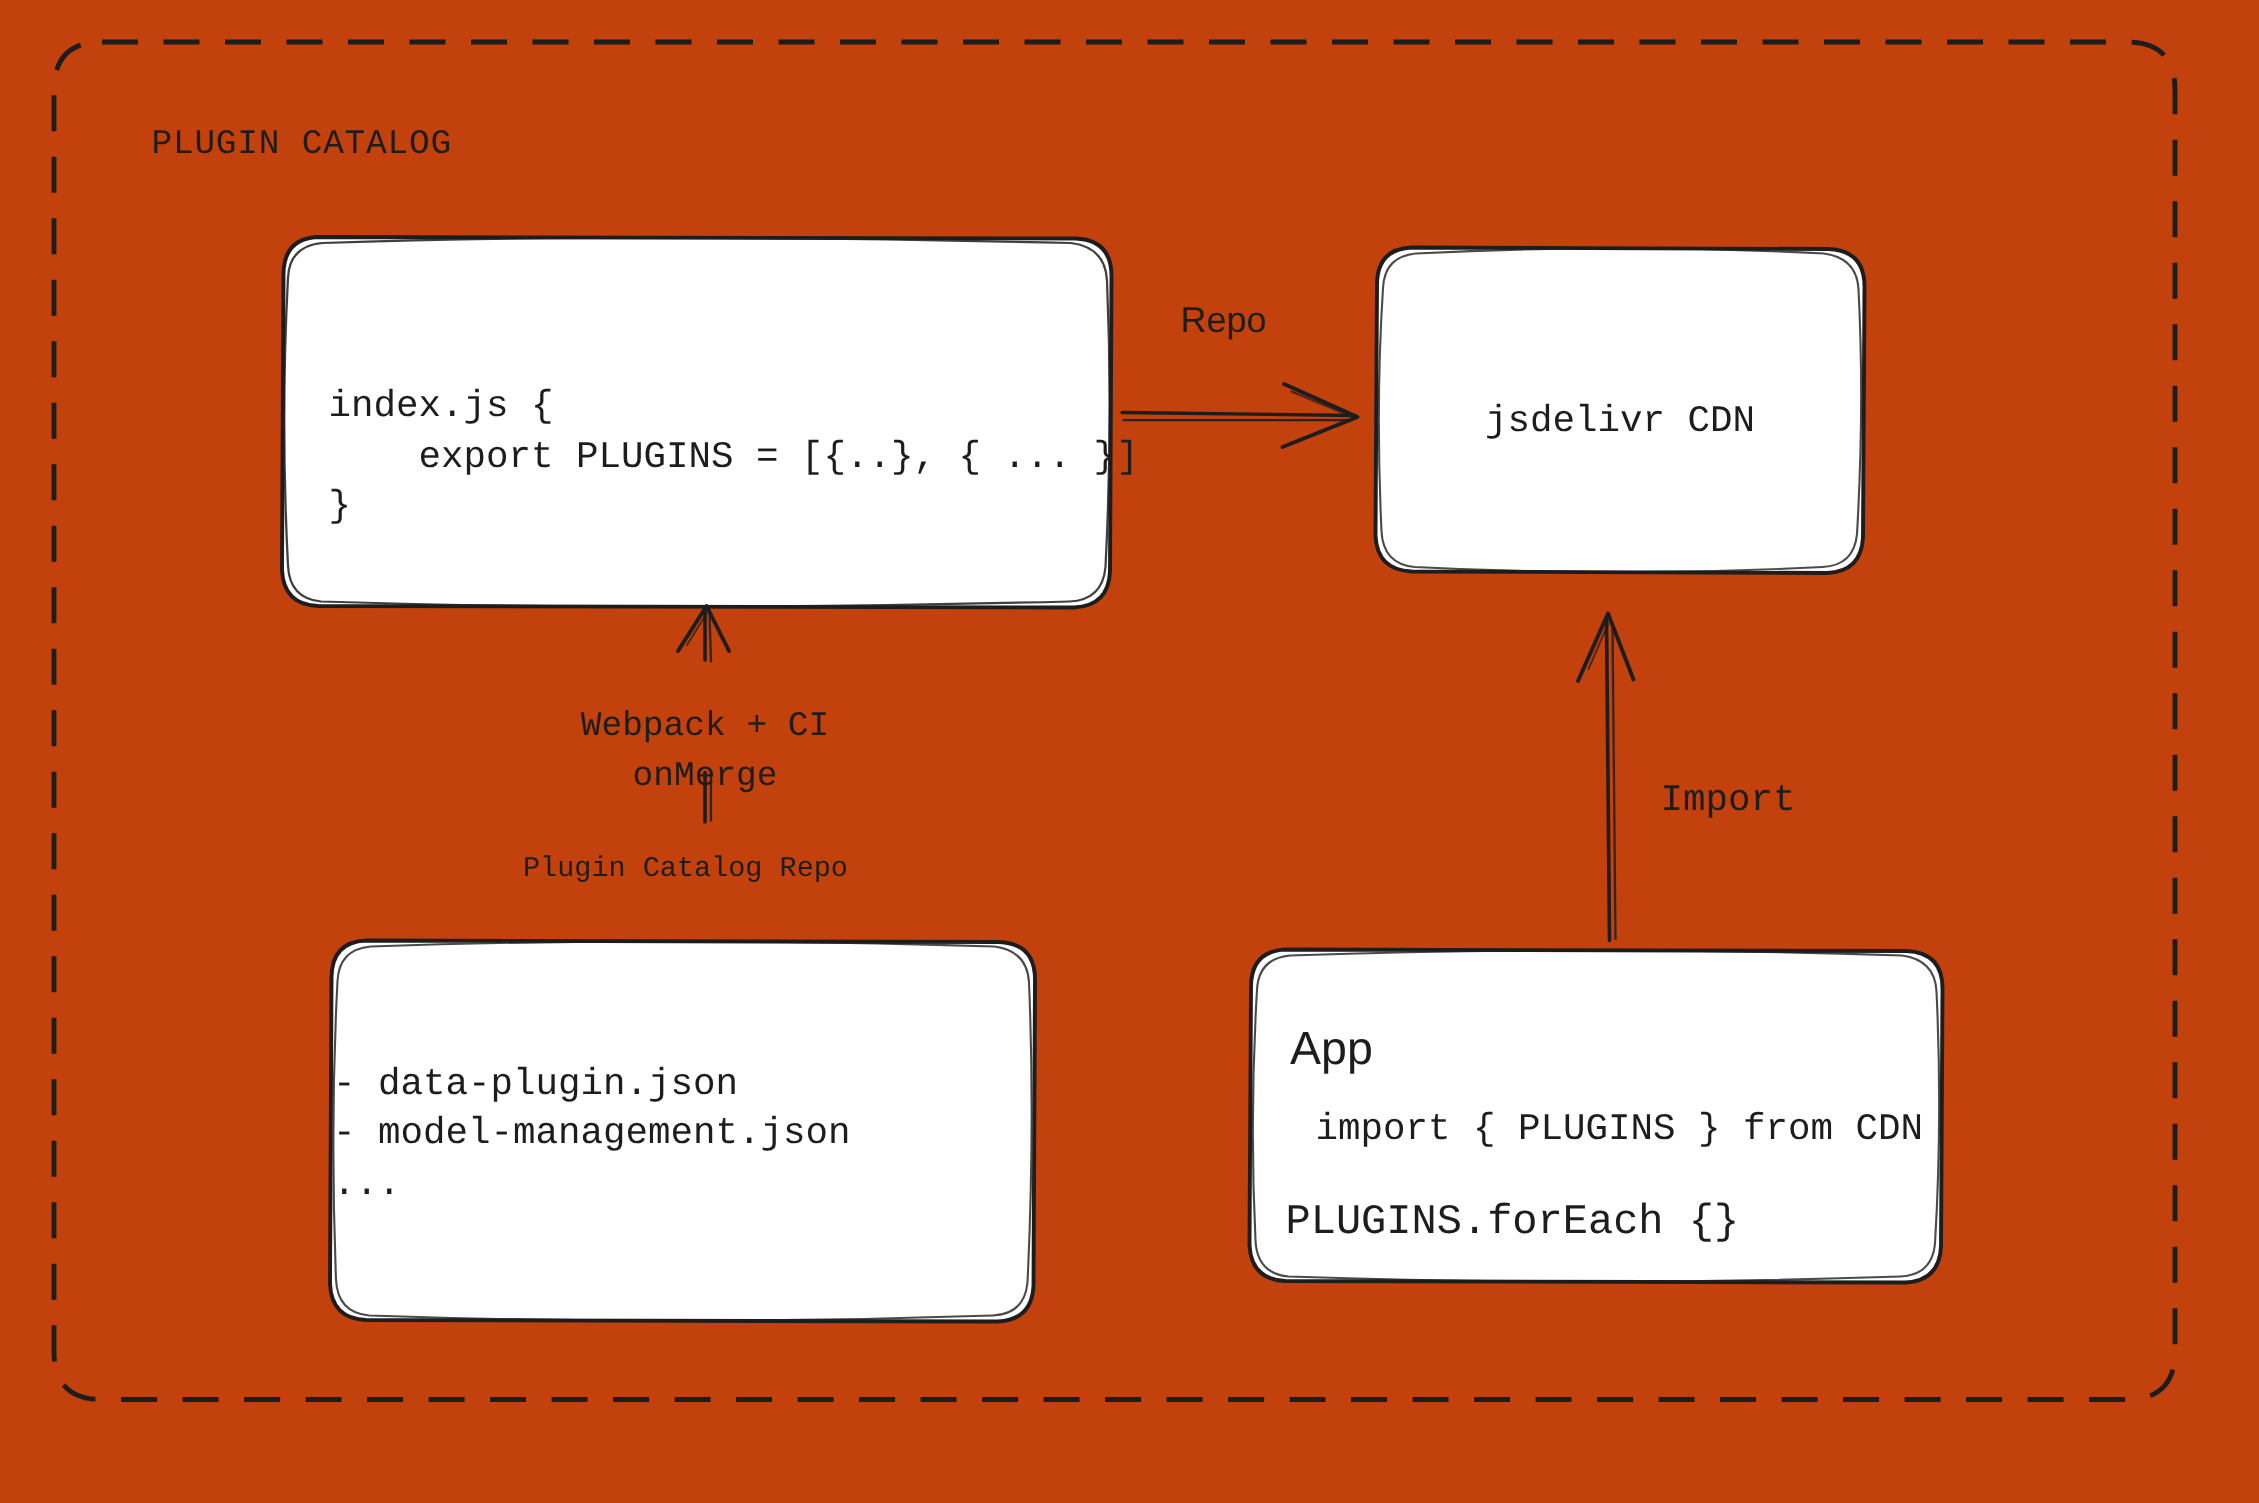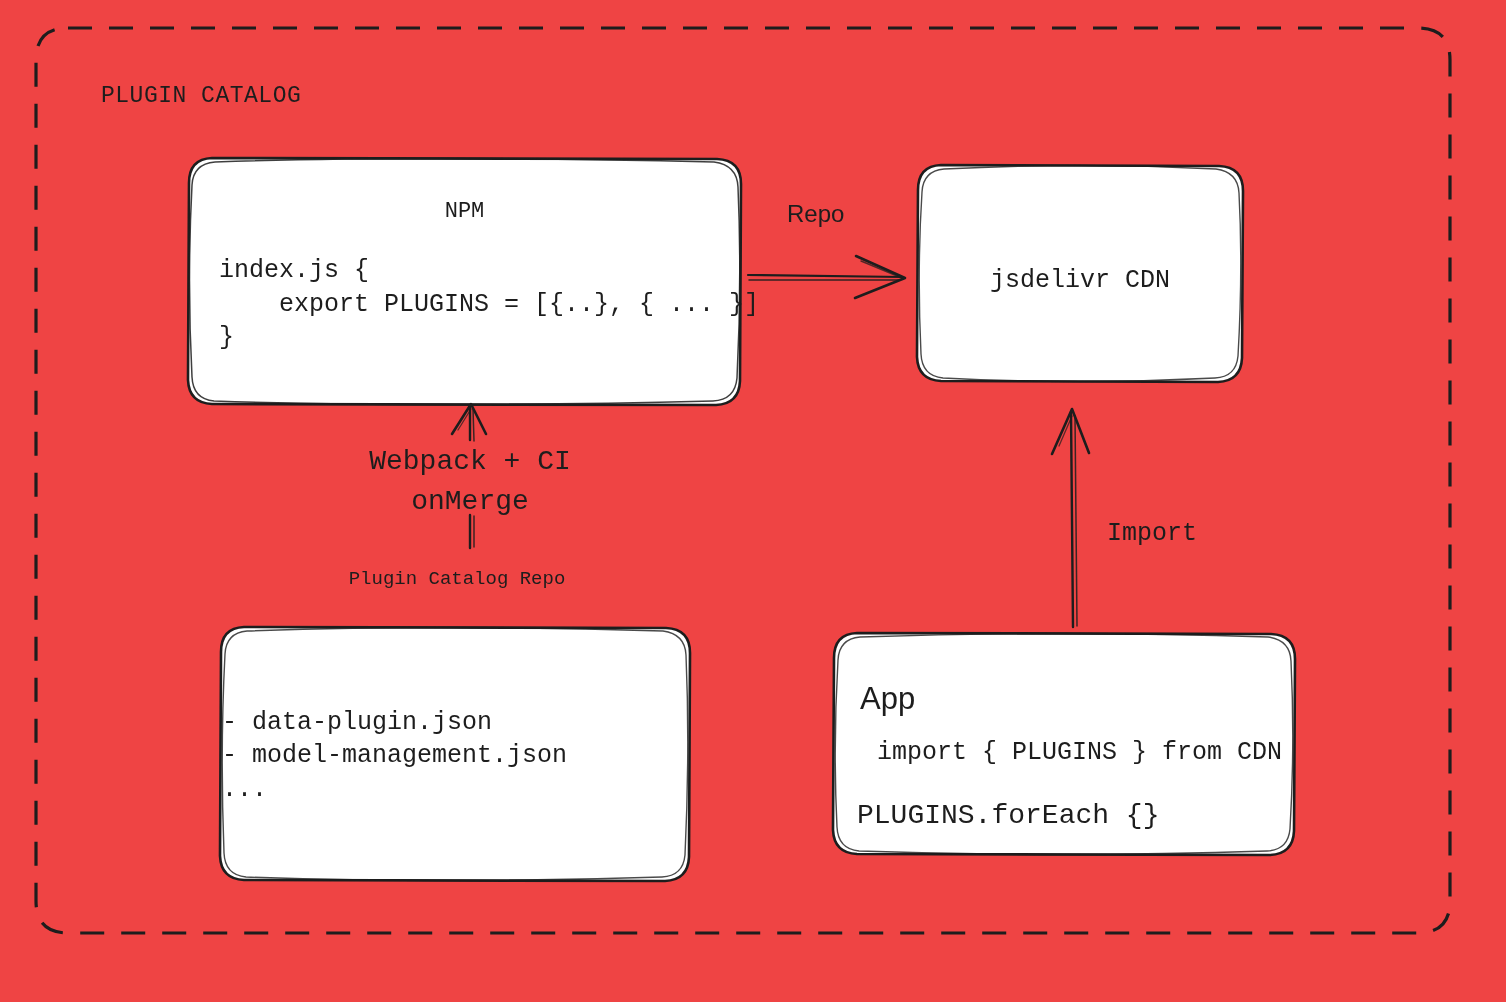--- a/index.html
+++ b/index.html
@@ -9,21 +9,21 @@
     background: #ffffff;
   }
   body {
     font-family: "Liberation Mono", "DejaVu Sans Mono", monospace;
     color: #1d1d1d;
   }
   #canvas {
     position: relative;
     width: 1506px;
     height: 1002px;
-    background: #ef4444;
+    background: #c2410c;
     overflow: hidden;
   }
   #sketch-layer {
     position: absolute;
     left: 0;
     top: 0;
     width: 1506px;
     height: 1002px;
     pointer-events: none;
   }
@@ -75,24 +75,24 @@
   
   #cache-label {
     left: 787px;
     top: 198px;
     font-size: 24px;
   }
 
   
   #webpack-label {
     left: 345px;
-    top: 442px;
+    top: 468px;
     width: 250px;
     text-align: center;
-    font-size: 28px;
+    font-size: 23px;
     line-height: 1.42;
   }
 
   
   #repo-label {
     left: 222px;
     top: 567px;
     width: 470px;
     text-align: center;
     font-size: 19px;
@@ -179,21 +179,20 @@
       <path d="M 1073,627 L 1071,412" fill="none" stroke="#1d1d1d" stroke-width="2.4" stroke-linecap="round"></path>
       <path d="M 1077,626 L 1075,416" fill="none" stroke="#1d1d1d" stroke-width="1.5" stroke-linecap="round" opacity="0.85"></path>
       <path d="M 1052,454 L 1072,409 L 1089,453" fill="none" stroke="#1d1d1d" stroke-width="2.6" stroke-linecap="round" stroke-linejoin="round"></path>
       <path d="M 1059,446 L 1072,416" fill="none" stroke="#1d1d1d" stroke-width="1.3" stroke-linecap="round" opacity="0.7"></path>
     </g>
 
   </svg>
 
   <div class="txt mono" id="group-title">PLUGIN CATALOG</div>
 
-  <div class="txt mono" id="npm-title">NPM</div>
 
   <div class="txt mono" id="npm-code">index.js {
     export PLUGINS = [{..}, { ... }]
 }</div>
 
   <div class="txt mono" id="cdn-title">jsdelivr CDN</div>
 
   <div class="txt sans" id="cache-label">Repo</div>
 
   <div class="txt mono" id="webpack-label">Webpack + CI

